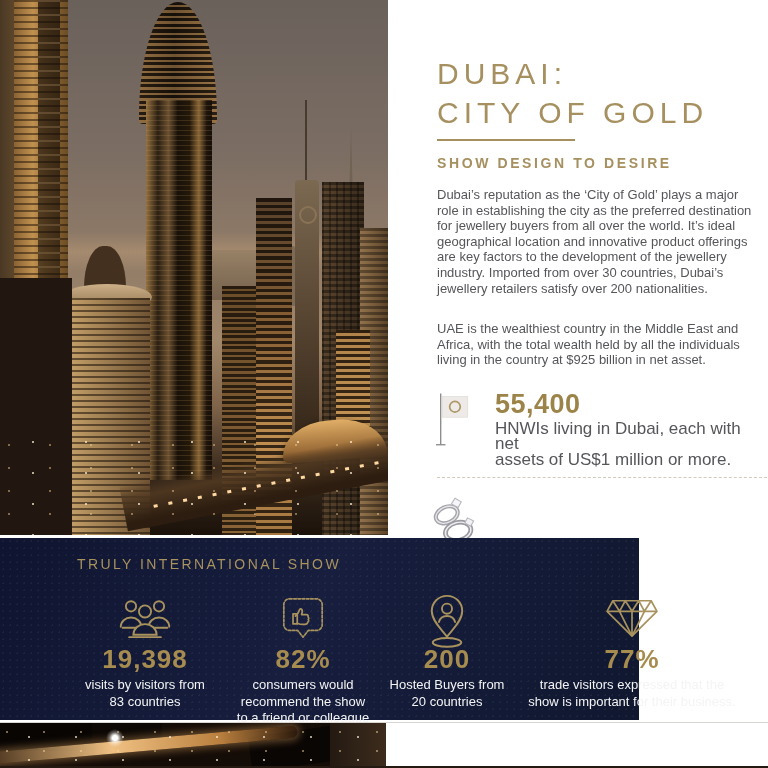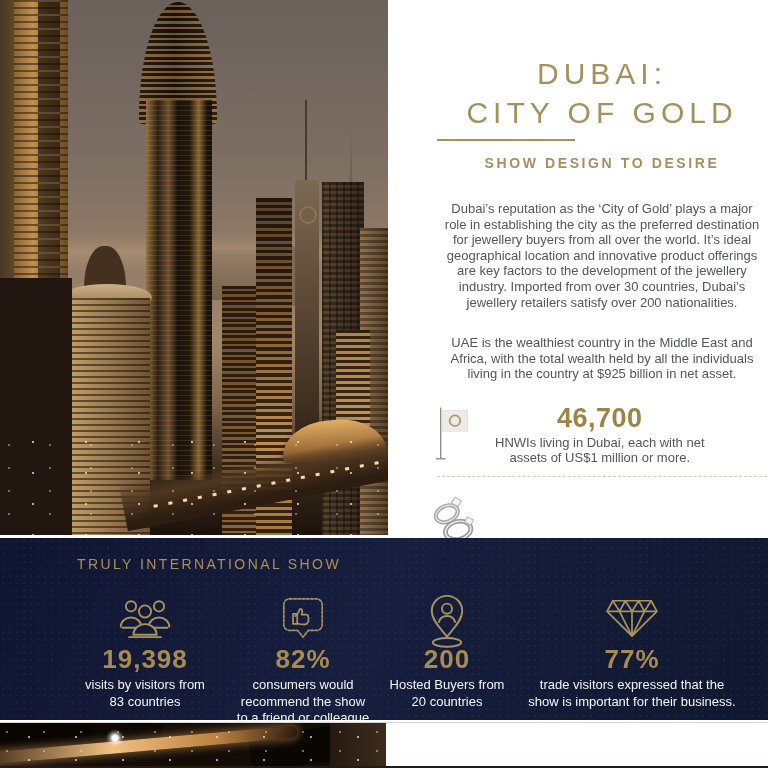--- a/index.html
+++ b/index.html
@@ -68,34 +68,34 @@
     background:linear-gradient(180deg,rgba(70,48,28,0) 0%,rgba(82,58,34,.85) 30%,#2c1d10 85%);}
   .roadlights{left:10%;top:55%;width:84%;height:3px;filter:blur(.4px);
     background-image:repeating-linear-gradient(90deg,#ffd9a1 0 4px,transparent 4px 15px);}
   .citylights{left:0;top:438px;width:388px;height:97px;opacity:.9;
     background-image:
       radial-gradient(circle 1.3px at 9px 7px,rgba(255,214,150,.95) 40%,transparent 70%),
       radial-gradient(circle 1px at 23px 16px,rgba(255,160,80,.85) 40%,transparent 70%),
       radial-gradient(circle 1.6px at 33px 4px,rgba(255,240,210,.9) 40%,transparent 70%);
     background-size:41px 23px,29px 19px,53px 31px;}
   
-  .content{position:absolute;left:437px;top:54px;width:330px;text-align:center;}
+  .content{position:absolute;left:437px;top:54px;width:330px;}
   .title{margin:0;font-weight:400;font-size:30px;line-height:39px;letter-spacing:5px;color:#a6905f;}
   .underline{width:138px;height:2px;background:#a6905f;margin-top:7px;}
   .subtitle{margin-top:14px;font-size:14px;font-weight:bold;letter-spacing:2.6px;color:#a6905f;}
-  .para{margin-top:30px;font-size:13px;line-height:15.6px;color:#55565a;white-space:pre-line;}
+  .para{margin-top:16px;font-size:13px;line-height:15.6px;color:#55565a;white-space:pre-line;}
   .para + .para{margin-top:25px;}
   .hstats{margin-top:22px;}
   .hstat{display:flex;align-items:flex-start;}
   .hicon{width:58px;flex:0 0 58px;}
   .hval{font-size:27px;font-weight:bold;color:#9c8449;letter-spacing:.5px;line-height:28px;}
-  .hdesc{font-size:13px;line-height:15.5px;color:#55565a;white-space:pre-line;margin-top:3px;max-width:258px;}
+  .hdesc{font-size:17px;line-height:15.5px;color:#55565a;white-space:pre-line;margin-top:3px;max-width:258px;}
   .hdivider{border-top:1px dashed #d2cbbc;margin:10px 0 12px 0;}
   
-  .band{position:absolute;left:0;top:538px;width:768px;height:182px;
+  .band{position:absolute;left:0;top:538px;width:639px;height:182px;
     background:linear-gradient(115deg,#0f1530 0%,#171e3e 48%,#10172f 100%);}
   .band::before{content:"";position:absolute;inset:0;
     background-image:radial-gradient(rgba(255,255,255,.05) 1px,transparent 1px);
     background-size:7px 7px;}
   .bheading{position:absolute;left:77px;top:18px;font-size:14px;letter-spacing:2.4px;color:#a8925e;}
   .bcol{position:absolute;top:57px;text-align:center;}
   .bc1{left:50px;width:190px;}
   .bc2{left:215px;width:176px;}
   .bc3{left:372px;width:150px;}
   .bc4{left:508px;width:248px;}
@@ -178,21 +178,21 @@
     <div class="hstat">
       <div class="hicon">
         <svg width="38" height="62" viewBox="0 0 40 64" style="margin-left:-2px">
           <line x1="6" y1="3" x2="6" y2="57" stroke="#8a8a8a" stroke-width="1.4"></line>
           <line x1="1" y1="57" x2="11" y2="57" stroke="#8a8a8a" stroke-width="1.4"></line>
           <rect x="7.5" y="6" width="27" height="22" fill="#edeae7" stroke="#dcd8d3" stroke-width="0.6"></rect>
           <circle cx="21" cy="17" r="5.6" fill="none" stroke="#ad9766" stroke-width="1.8"></circle>
         </svg>
       </div>
       <div>
-        <div class="hval">46,700</div>
+        <div class="hval">55,400</div>
         <div class="hdesc">HNWIs living in Dubai, each with net
 assets of US$1 million or more.</div>
       </div>
     </div>
     <div class="hdivider"></div>
     <div class="hstat">
       <div class="hicon">
         <svg width="50" height="58" viewBox="0 0 48 56" style="margin-left:-8px;margin-top:2px">
           <ellipse cx="20" cy="50" rx="15" ry="3.4" fill="#e9e7e3"></ellipse>
           <g transform="rotate(-24 17 22)">

